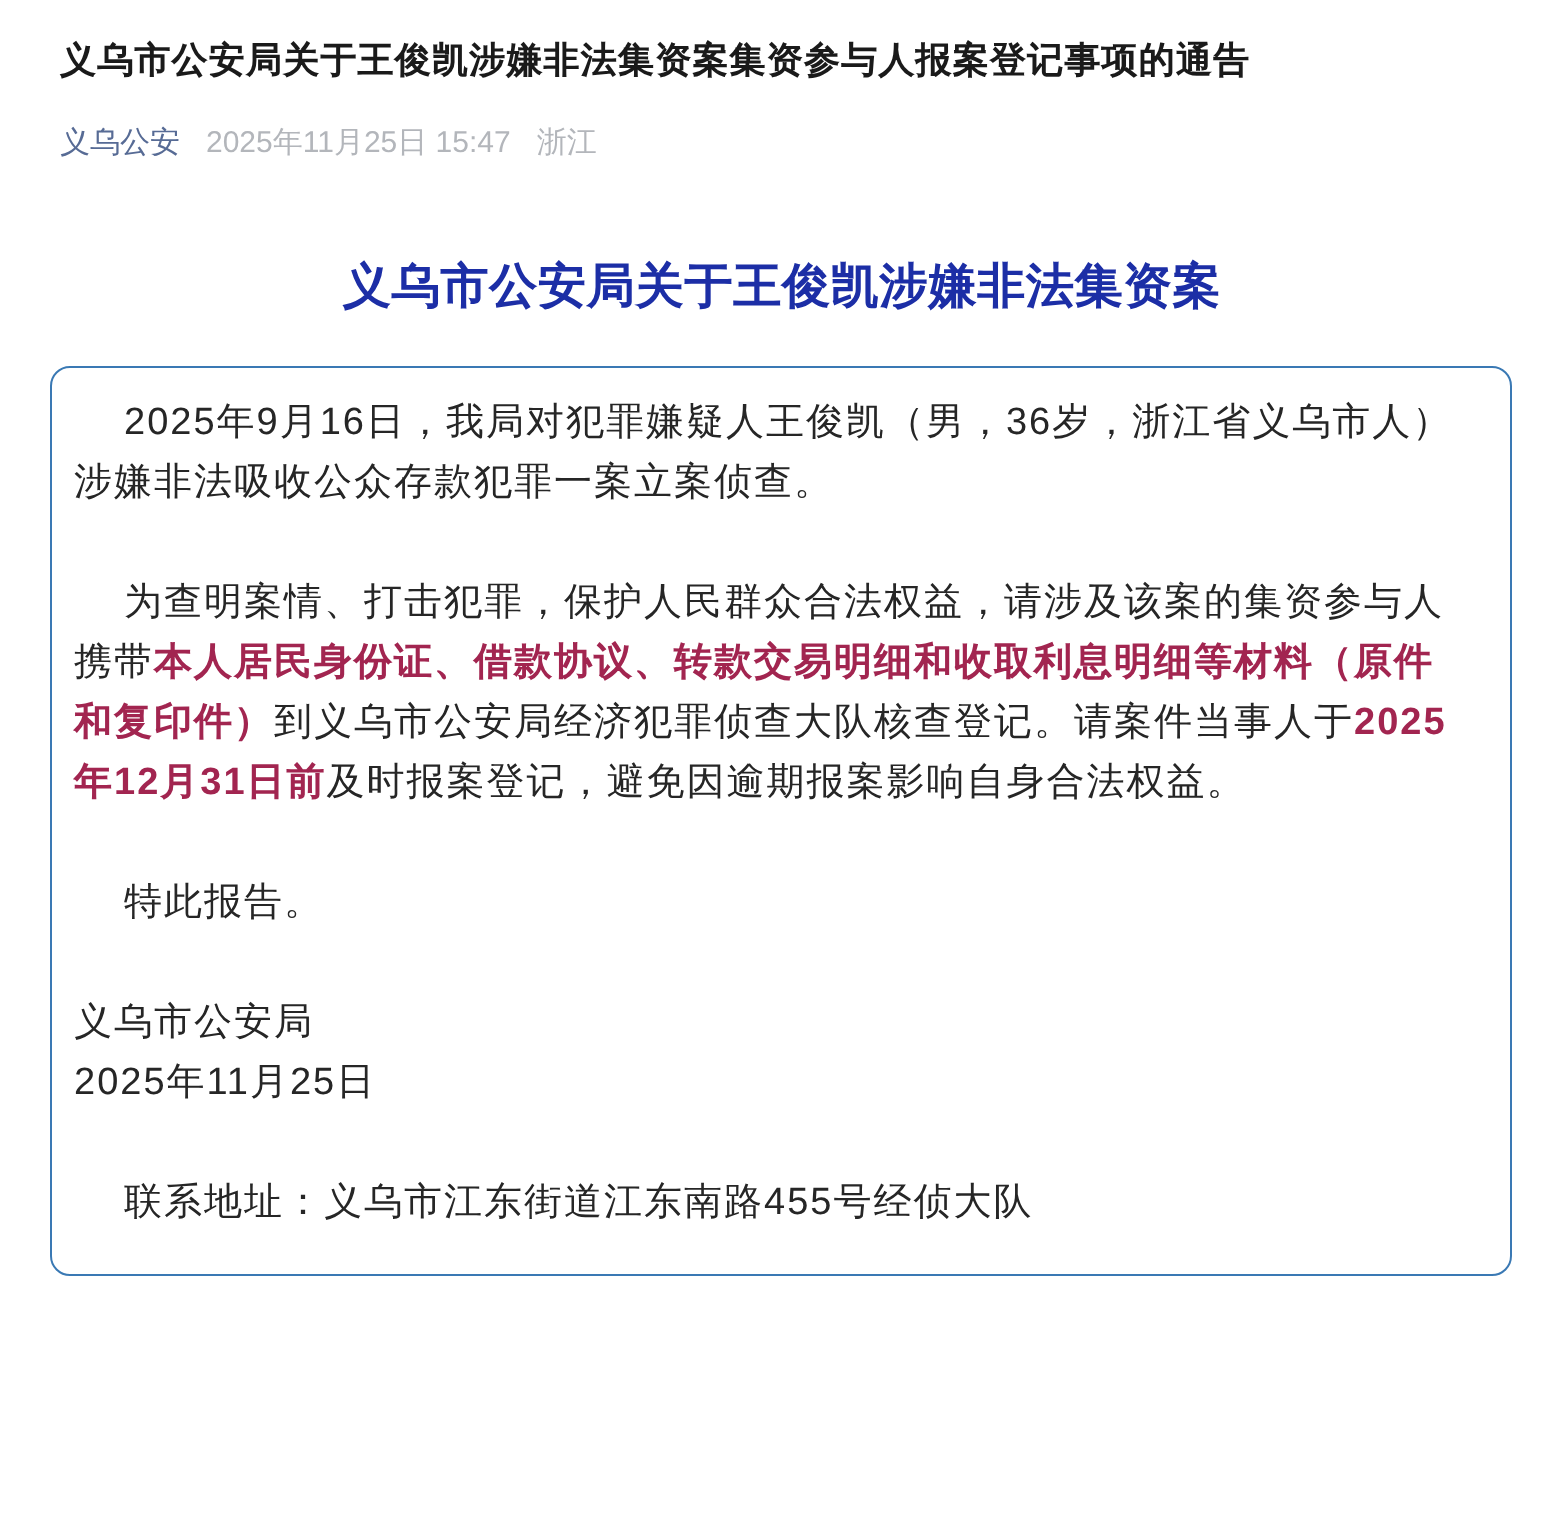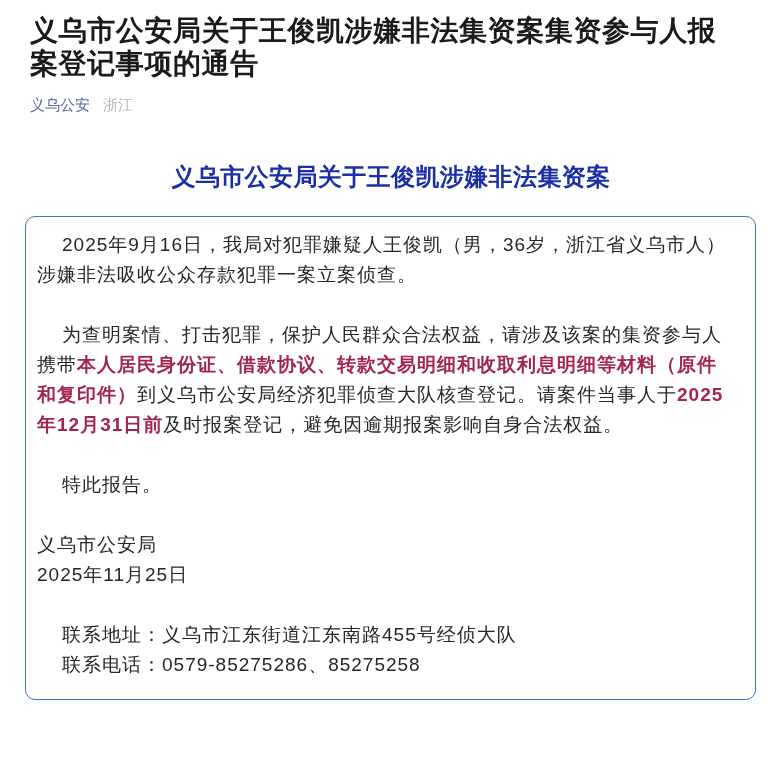--- a/index.html
+++ b/index.html
@@ -6,21 +6,21 @@
   body{
     width:782px;height:760px;overflow:hidden;
     font-family:"Liberation Sans","DejaVu Sans",sans-serif;
     -webkit-font-smoothing:antialiased;
   }
   .article{position:relative;width:782px;height:760px;background:var(--page-bg,#fff);}
 
   
   .title{
     margin:14px 30px 0 30px;max-width:700px;
-    font-size:28px;font-weight:bold;color:#1a1a1a;
+    font-size:18px;font-weight:bold;color:#1a1a1a;
     line-height:33px;letter-spacing:0.6px;
   }
 
   
   .byline{
     margin:15px 30px 0 30px;
     display:flex;align-items:center;gap:13px;
     font-size:15px;line-height:20px;
   }
   .byline .account{color:var(--link-color,#576b95);cursor:pointer;}
@@ -60,20 +60,21 @@
 </style>
 </head>
 <body>
 
 <div class="article">
 
   <h1 class="title">义乌市公安局关于王俊凯涉嫌非法集资案集资参与人报案登记事项的通告</h1>
 
   <div class="byline">
     <span class="account">义乌公安</span>
+    <span class="meta">2025年11月25日 15:47</span>
     <span class="meta">浙江</span>
   </div>
 
   <div class="heading">
     <span class="line">义乌市公安局关于王俊凯涉嫌非法集资案</span>
   </div>
 
   <div class="notice-box">
     <p><span>2025年9月16日，我局对犯罪嫌疑人王俊凯（男，36岁，浙江省义乌市人）涉嫌非法吸收公众存款犯罪一案立案侦查。</span></p>
 
@@ -81,17 +82,16 @@
 
     <p>特此报告。</p>
 
     <div class="sig">
       <div>义乌市公安局</div>
       <div>2025年11月25日</div>
     </div>
 
     <div class="contacts">
       <div>联系地址：义乌市江东街道江东南路455号经侦大队</div>
-      <div>联系电话：0579-85275286、85275258</div>
     </div>
   </div>
 
 </div>
 
 </body></html>

